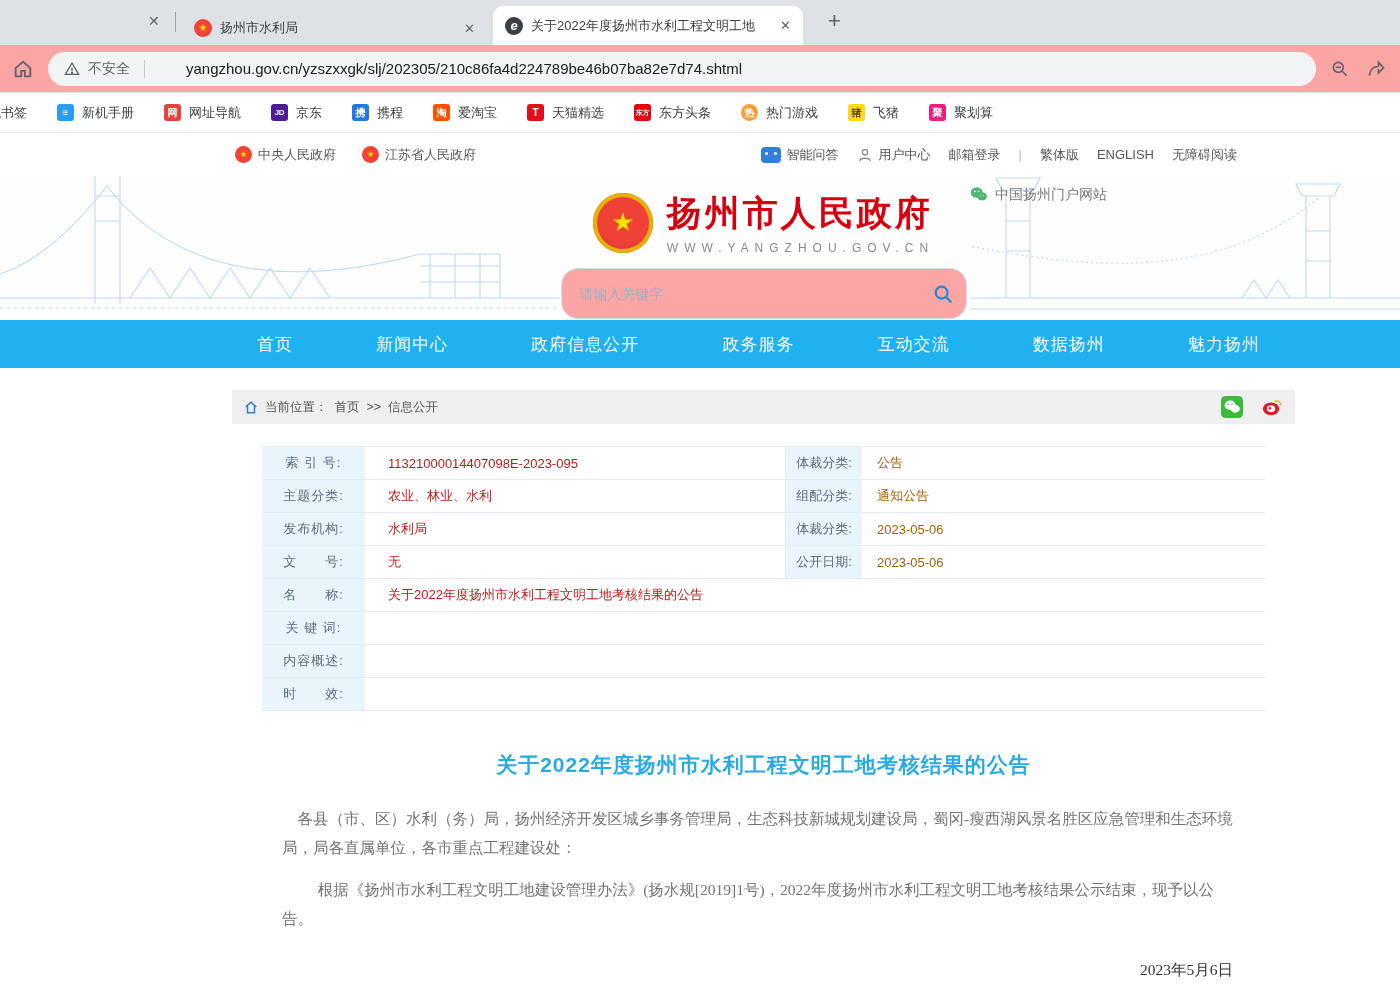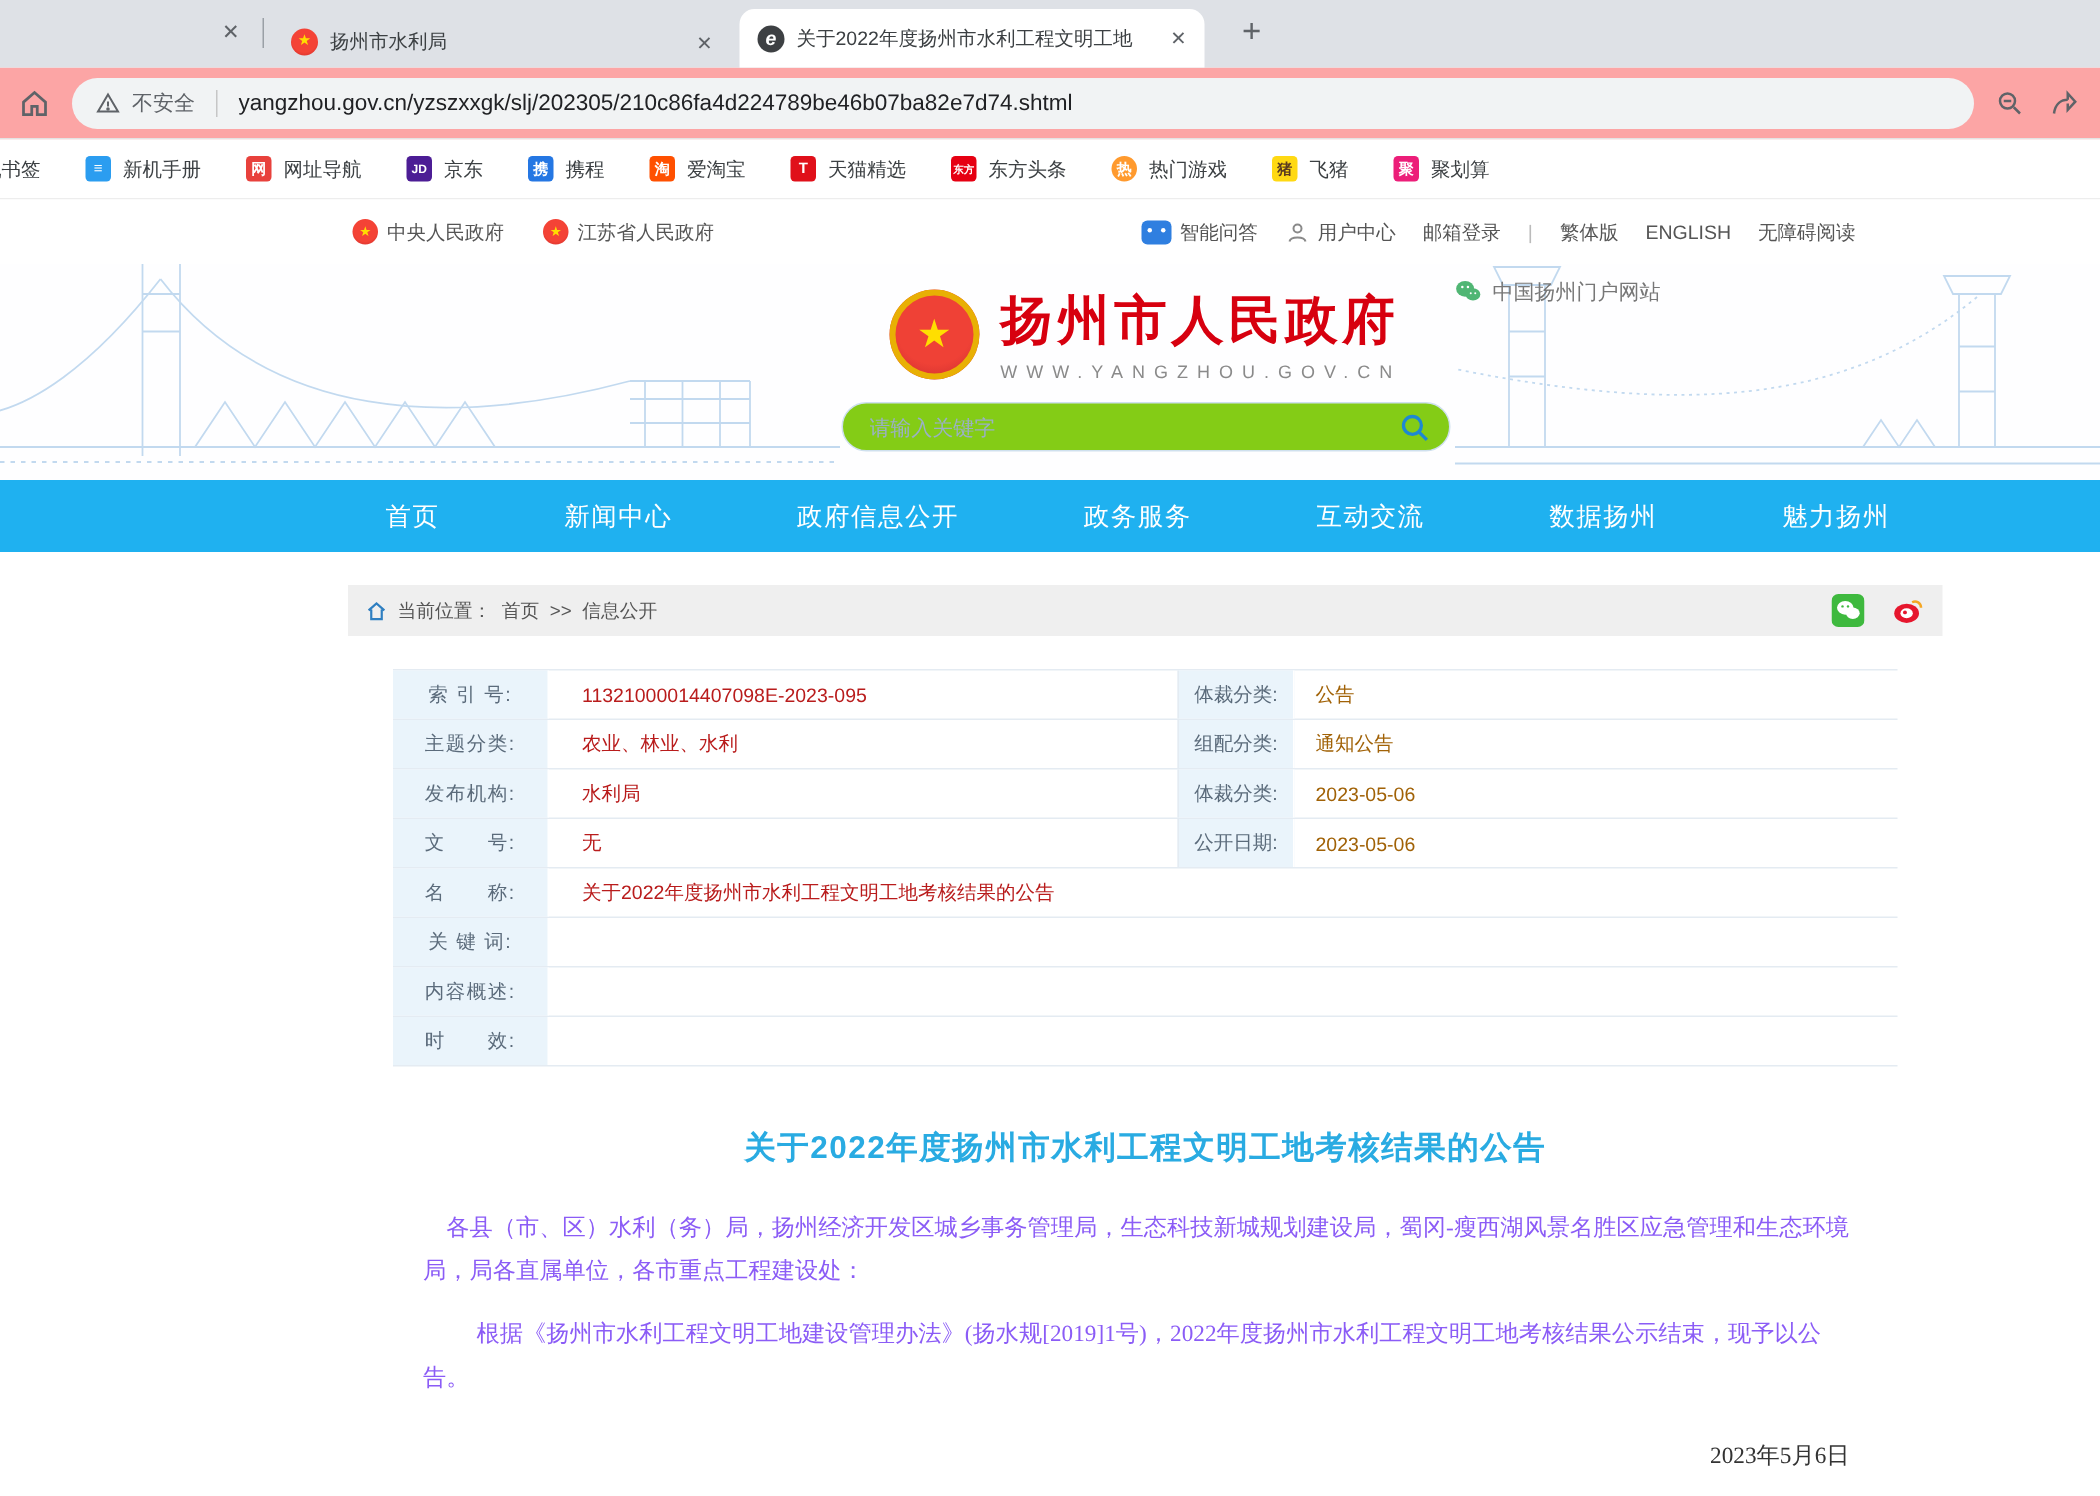--- a/index.html
+++ b/index.html
@@ -22,21 +22,21 @@
      font-size:13px; font-weight:bold; line-height:17px; text-align:center; font-style:italic; flex:none; }
   .newtab-btn { position:absolute; left:828px; top:8px; font-size:22px; color:#5f6368; font-weight:300; }
 
   .addrbar { height:48px; background:#fca5a5; display:flex; align-items:center; border-bottom:1px solid #e3e3e3; }
   .home-ico { margin:0 14px 0 12px; color:#5f6368; }
   .omnibox { flex:none; width:1268px; height:34px; background:#f1f3f4; border-radius:17px;
      display:flex; align-items:center; padding:0 16px; gap:8px; }
   .warn-ico { color:#5f6368; font-size:15px; }
   .sec-label { color:#5f6368; font-size:14px; }
   .omni-div { width:1px; height:18px; background:#c6c6c6; margin:0 6px; }
-  .url-text { color:#202124; font-size:15px; white-space:nowrap; overflow:hidden; }
+  .url-text { color:#202124; font-size:15px; white-space:nowrap; overflow:hidden;margin-left:27px; }
   .addr-right { display:flex; gap:16px; margin-left:14px; color:#5f6368; }
 
   .bookmarks { height:40px; background:#fff; display:flex; align-items:center; gap:30px;
      padding-left:0; border-bottom:1px solid #ededed; overflow:hidden; }
   .bm { display:flex; align-items:center; gap:8px; font-size:13px; color:#3c4043; white-space:nowrap; }
   .bm-ico { width:17px; height:17px; border-radius:3px; color:#fff; font-size:10px; font-weight:bold;
      display:flex; align-items:center; justify-content:center; flex:none; }
   .bm1 { margin-left:-12px; }
   .bm2 .bm-ico { background:#2b9df0; }
   .bm3 .bm-ico { background:#e8413c; }
@@ -70,21 +70,21 @@
   .banner-inner { position:absolute; left:232px; width:1063px; top:0; height:100%; }
   .logo-row { display:flex; justify-content:center; align-items:center; gap:14px; margin-top:14px; }
   .emblem-big { width:60px; height:60px; border-radius:50%;
      background:radial-gradient(circle at 50% 40%, #ef4136 0 55%, #c1272d 100%);
      color:#ffde00; font-size:26px; line-height:58px; text-align:center;
      box-shadow:inset 0 0 0 4px #e8b004; }
   .site-name { color:#d7000f; font-size:35px; font-weight:bold; letter-spacing:3px; }
   .site-url { color:#8a8a8a; font-size:12px; letter-spacing:6px; margin-top:4px; }
   .portal { position:absolute; left:738px; top:10px; display:flex; align-items:flex-start; gap:7px;
      color:#777; font-size:14px; }
-  .search-box { width:406px; height:33px; border:1px solid #cfe0ee; border-radius:17px; background:#84cc16;
+  .search-box { width:406px; height:51px; border:1px solid #cfe0ee; border-radius:17px; background:#fca5a5;
      margin:13px auto 0; display:flex; align-items:center; padding:0 12px 0 18px; }
   .search-box input { border:none; outline:none; flex:1; font-size:14px; color:#333; background:transparent;
      font-family:"Liberation Sans", sans-serif; }
   .search-box input::placeholder { color:#9ab0c4; }
 
   
   .nav { height:48px; background:#1fb1f0; display:flex; align-items:center; }
   .nav-inner { margin-left:232px; width:1063px; display:flex; justify-content:space-between; padding:0 35px 0 25px; }
   .nav-item { color:#fff; font-size:17px; letter-spacing:1px; }
 
@@ -100,21 +100,21 @@
   .mrow { display:flex; height:33px; border-bottom:1px solid #e4ebf2; align-items:stretch; }
   .mlabel { width:104px; background:#eaf4fb; color:#5b6b7b; display:flex; align-items:center;
      justify-content:center; letter-spacing:1px; flex:none; border-right:1px solid #fff; }
   .mval { flex:1; color:#b91c1c; display:flex; align-items:center; padding-left:22px; }
   .mlabel2 { width:78px; background:#eaf4fb; color:#5b6b7b; display:flex; align-items:center;
      justify-content:center; flex:none; border-left:1px solid #e4ebf2; border-right:1px solid #fff; }
   .mval2 { width:402px; flex:none; color:#a16207; display:flex; align-items:center; padding-left:14px; }
 
   .art-title { margin-top:40px; text-align:center; color:#29abe2; font-size:21px; font-weight:bold;
      letter-spacing:1px; }
-  .art-body { font-family:"Liberation Serif", serif; color:#8b5cf6; font-size:15.5px; line-height:1.85;
+  .art-body { font-family:"Liberation Serif", serif; color:#737373; font-size:15.5px; line-height:1.85;
      padding:26px 55px 0 50px; }
   .art-body p.p1 { text-indent:1em; }
   .art-body p.p2 { text-indent:2.3em; margin-top:14px; }
   .art-date { font-family:"Liberation Serif", serif; color:#333; font-size:15.5px;
      text-align:right; padding-right:62px; margin-top:26px; }
 
   svg { display:block; }
 </style>
 </head>
 <body>

